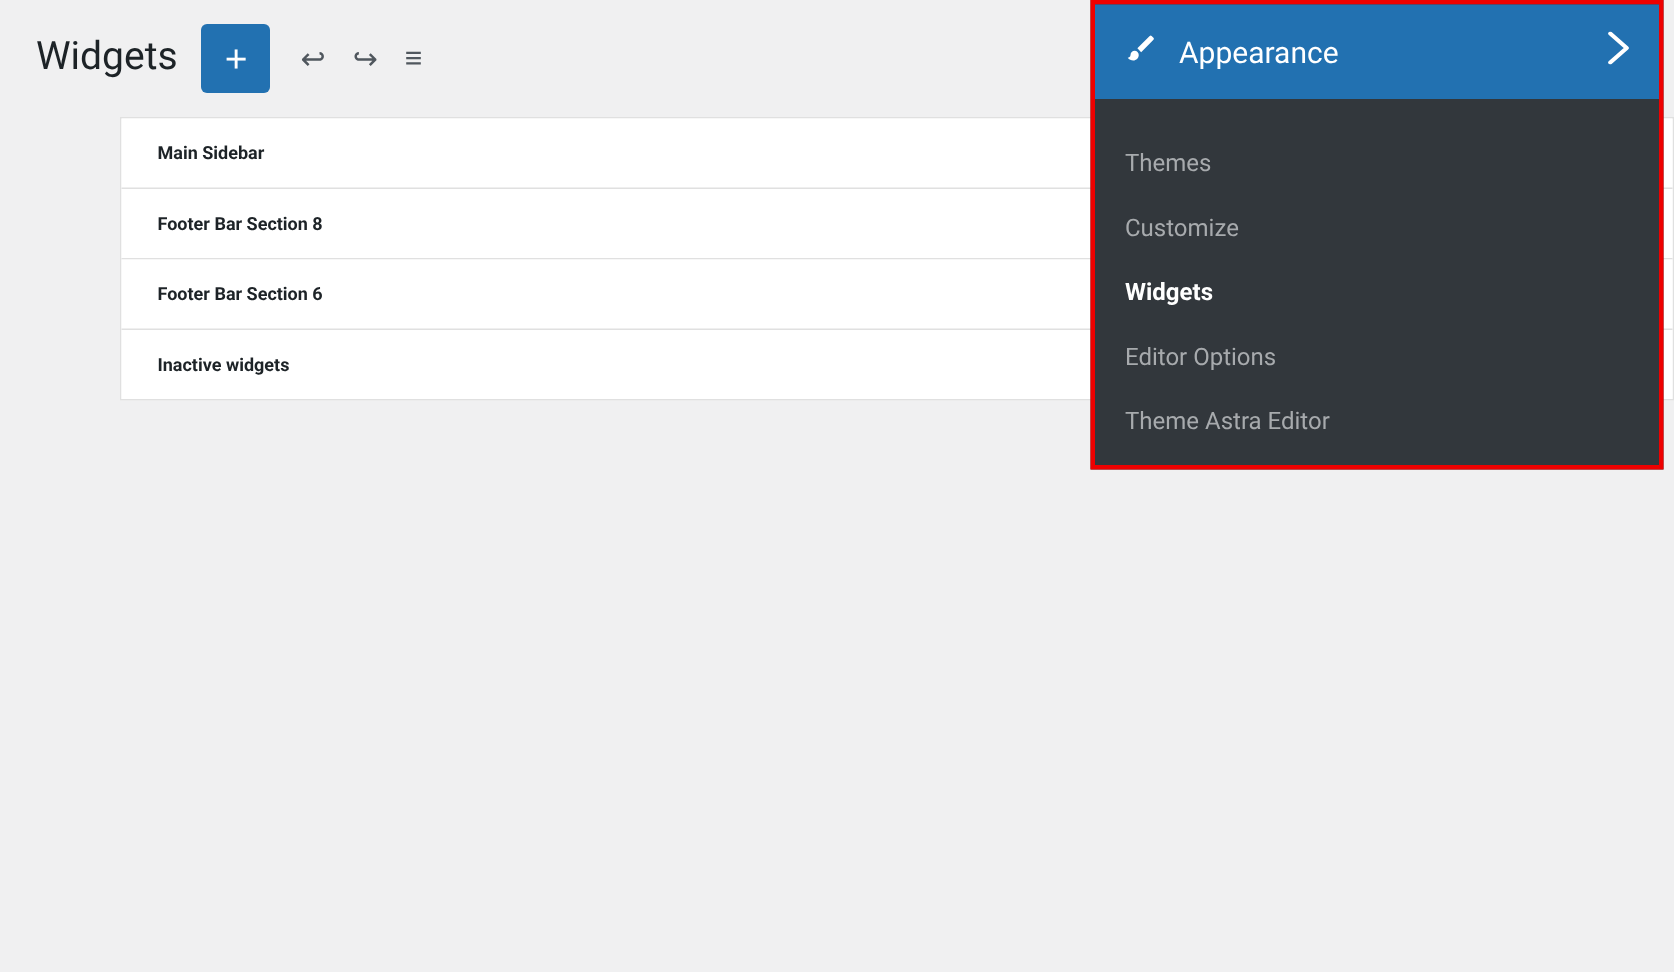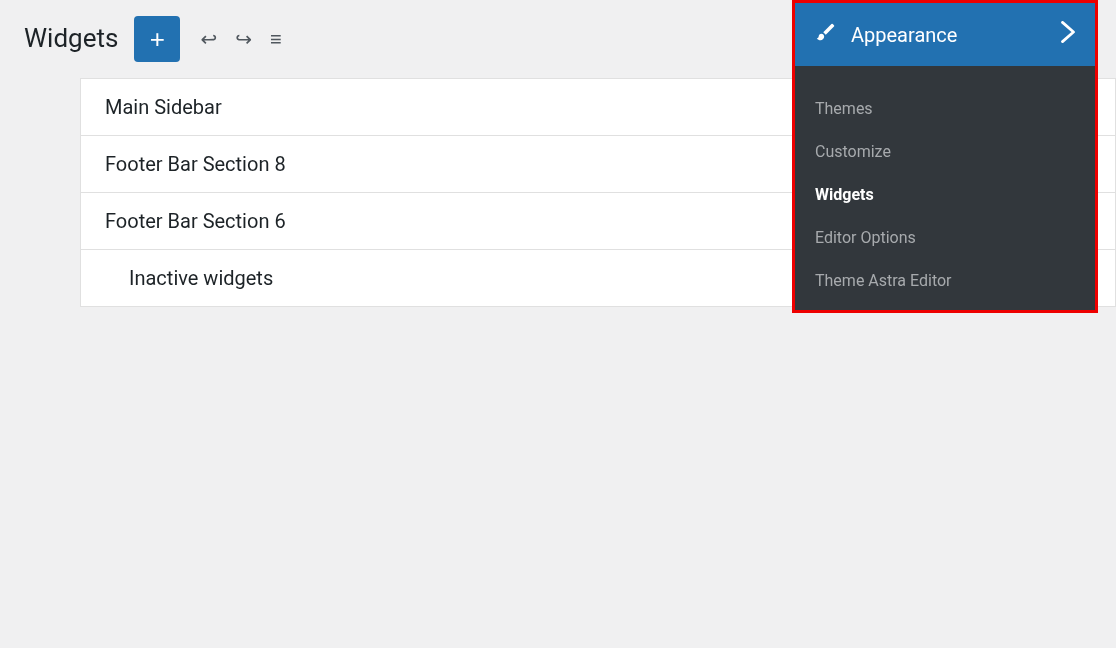--- a/index.html
+++ b/index.html
@@ -72,37 +72,36 @@
     
     .widget-list {
       background: #fff;
       margin: 0 0 0 80px;
       border: 1px solid #e0e0e0;
     }
 
     .widget-item {
       padding: 16px 24px;
       border-bottom: 1px solid #e0e0e0;
-      font-size: 20px;
-      font-weight: 400;
+      font-size: 12px;
+      font-weight: 700;
       color: #1d2327;
       background: #fff;
     }
 
     .widget-item:last-child {
       border-bottom: none;
-      margin-left: 24px;
     }
 
     
     .appearance-panel {
       position: absolute;
       top: 0;
-      right: 18px;
-      width: 306px;
+      right: 7px;
+      width: 382px;
       background: #32373c;
       border: 3px solid #e00;
       z-index: 100;
     }
 
     .appearance-header {
       background: #2271b1;
       display: flex;
       align-items: center;
       padding: 18px 20px;

